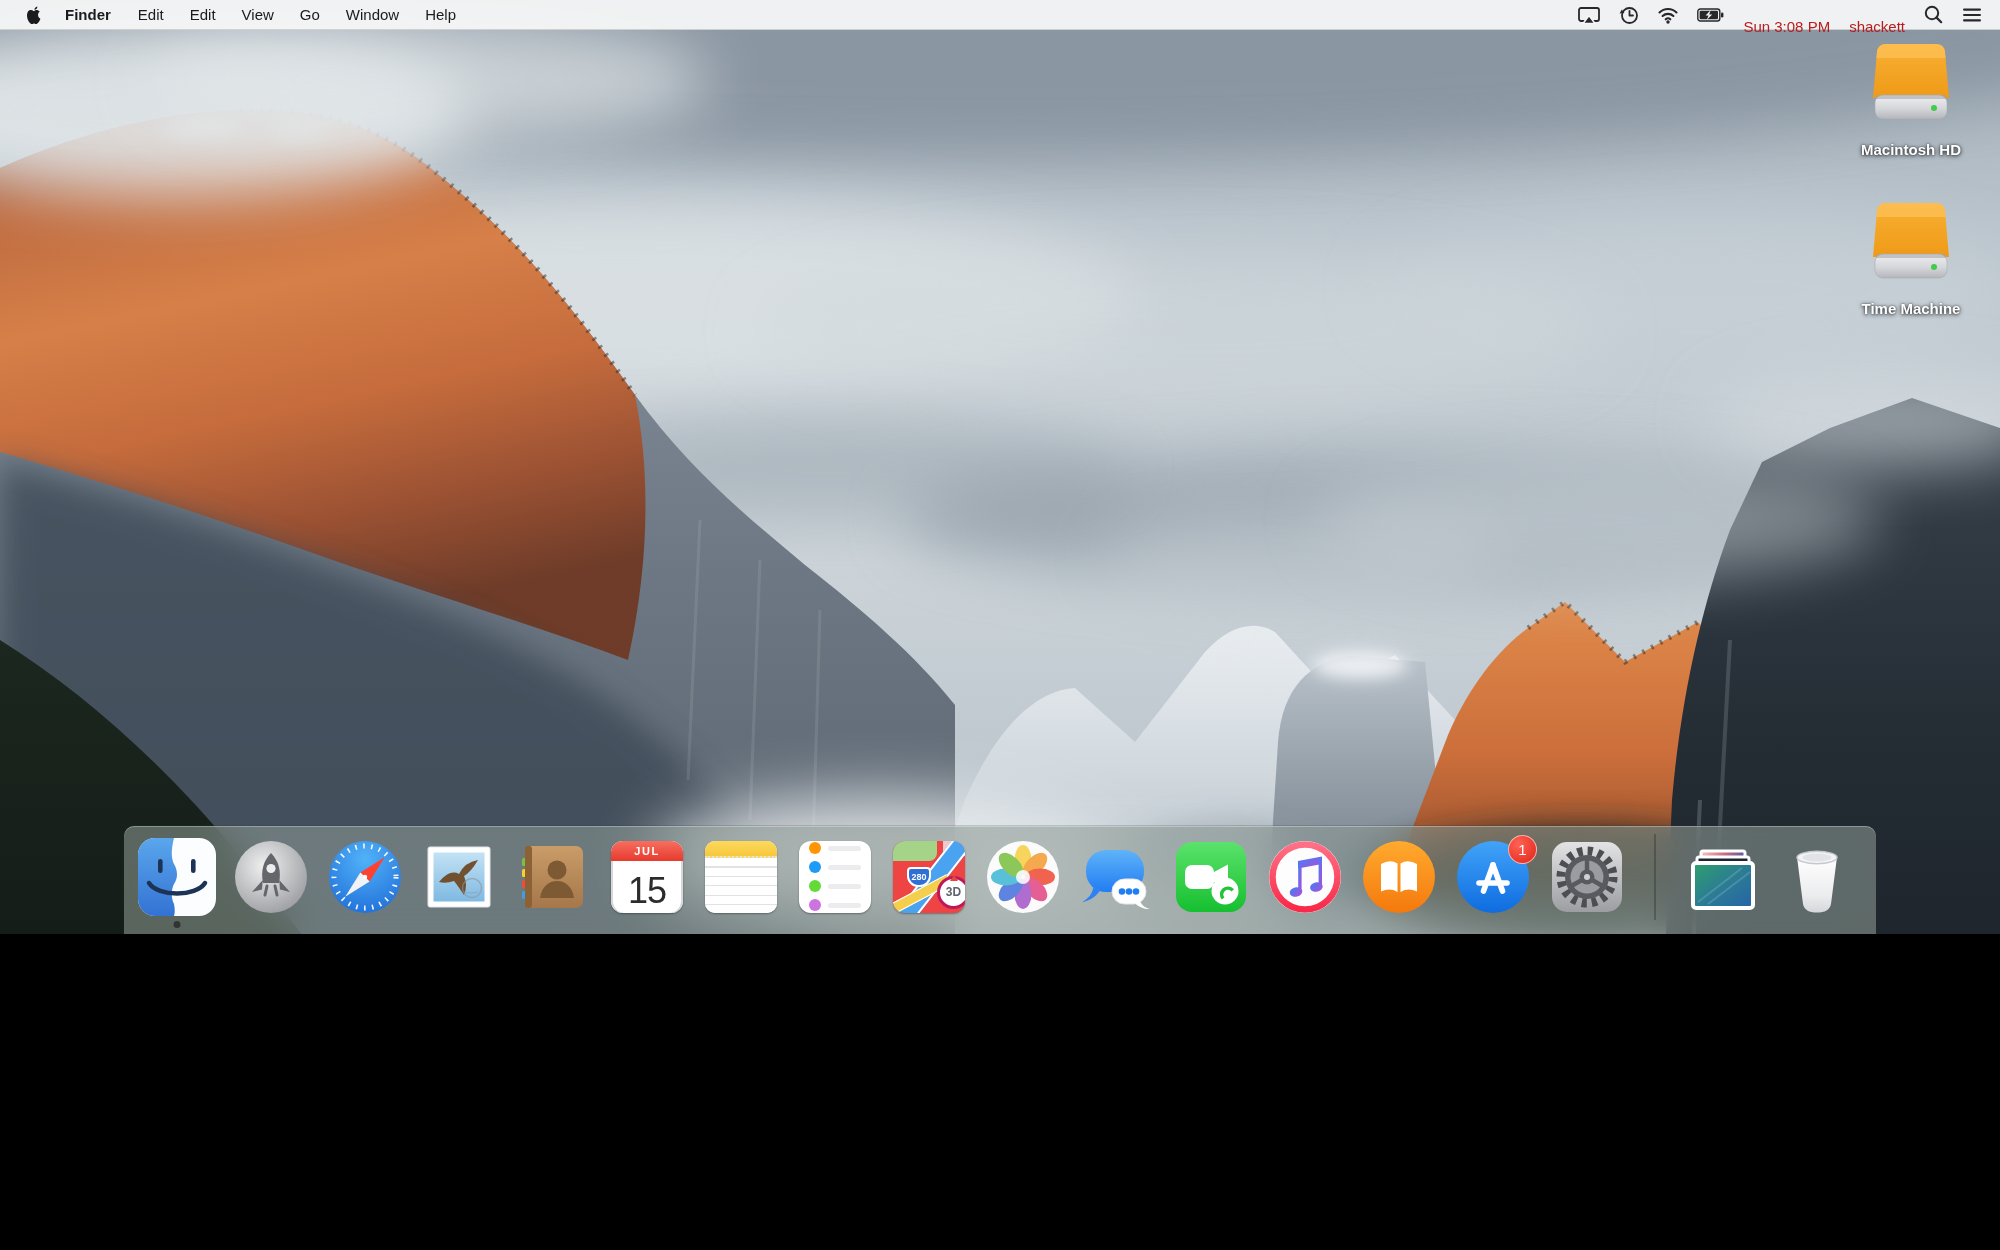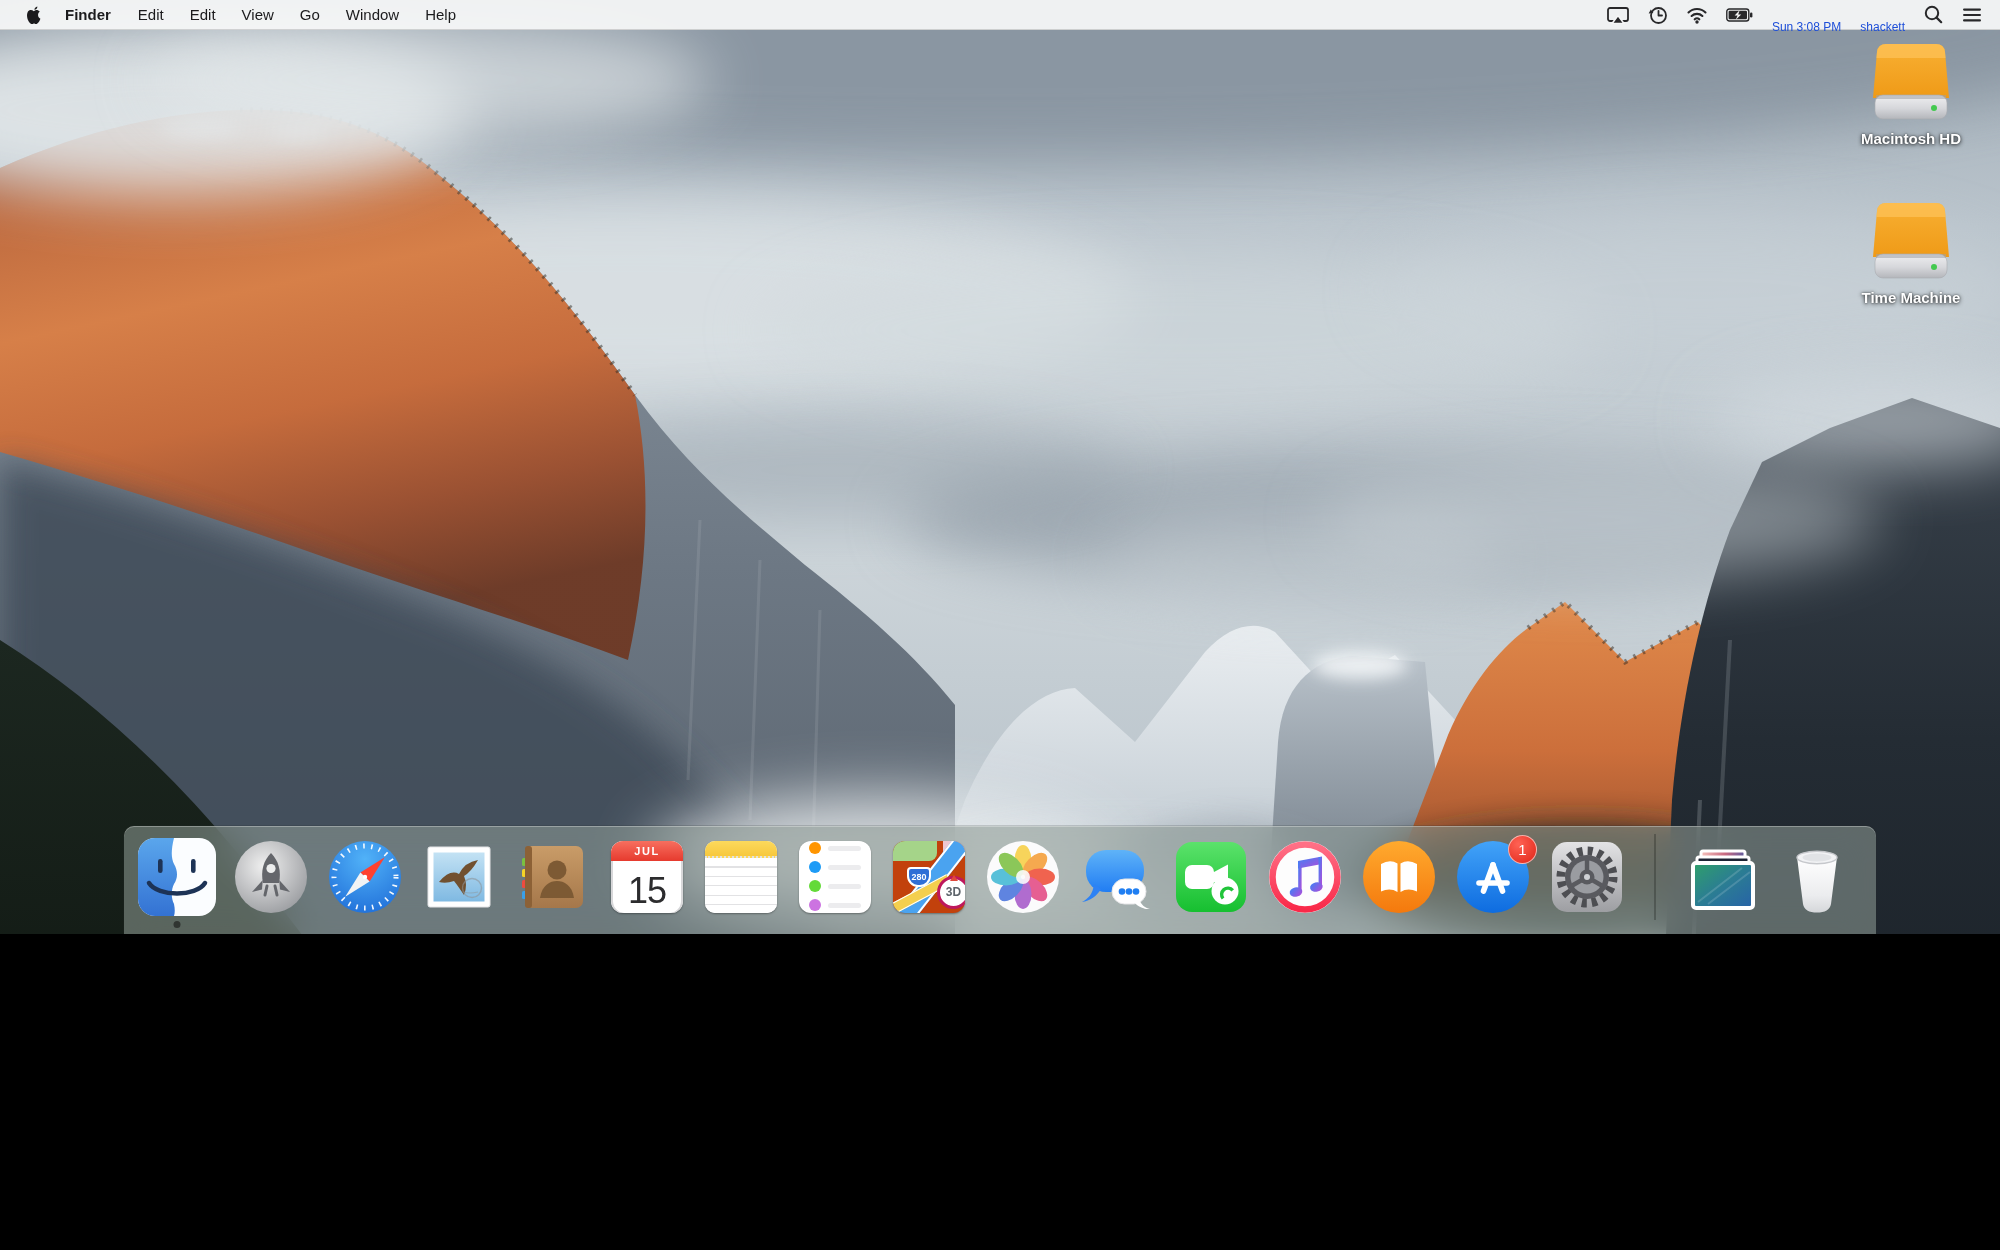--- a/index.html
+++ b/index.html
@@ -9,25 +9,25 @@
 
   
   .menubar{position:absolute;top:0;left:0;right:0;height:29px;
     background:rgba(246,247,247,0.93);border-bottom:1px solid rgba(0,0,0,0.14);
     display:flex;align-items:center;z-index:50;color:#1b1b1d;font-size:15px;}
   .apple{margin:0 10px 0 26px;display:flex;align-items:center;}
   .menu-item{padding:0 13px;line-height:29px;cursor:default;}
   .menu-item.active-app{font-weight:700;padding:0 14px;}
   .mb-right{margin-left:auto;display:flex;align-items:center;gap:19px;padding-right:18px;}
   .mb-ic{display:flex;align-items:center;}
-  .mb-text{font-size:12px;color:#1d4ed8;white-space:nowrap;margin-top:24px;}
+  .mb-text{font-size:15px;color:#b91c1c;white-space:nowrap;margin-top:24px;}
 
   
   .desk-icon{position:absolute;width:150px;display:flex;flex-direction:column;align-items:center;z-index:10;}
-  .desk-icon .dlabel{margin-top:4px;font-size:15px;font-weight:700;color:#fff;
+  .desk-icon .dlabel{margin-top:15px;font-size:15px;font-weight:700;color:#fff;
     text-shadow:0 1px 4px rgba(0,0,0,.85),0 0 2px rgba(0,0,0,.5);white-space:nowrap;}
   #desk-macintosh{left:1836px;top:40px;}
   #desk-timemachine{left:1836px;top:199px;}
 
   
   .dock{position:absolute;left:124px;bottom:0;width:1752px;height:108px;
     background:rgba(141,153,146,0.58);border-radius:10px 10px 0 0;
     box-shadow:inset 0 1px 0 rgba(255,255,255,.30),0 0 0 1px rgba(40,46,42,.18);
     backdrop-filter:blur(18px) saturate(130%);
     display:flex;align-items:center;gap:16px;padding:0 14px 7px 14px;box-sizing:border-box;z-index:40;}
@@ -50,21 +50,21 @@
   .notes-body{height:100%;background:repeating-linear-gradient(#fff 0 8px,#e2e2e4 8px 9.5px);}
 
   
   .icon-rem{position:absolute;inset:3px;background:#fff;border-radius:12px;box-shadow:0 1px 2px rgba(0,0,0,.35);
     display:flex;flex-direction:column;justify-content:center;gap:7px;padding:8px 10px;box-sizing:border-box;}
   .rem-row{display:flex;align-items:center;gap:7px;}
   .rem-dot{width:12px;height:12px;border-radius:50%;flex:0 0 auto;}
   .rem-line{height:5px;border-radius:3px;background:#ececee;flex:1;}
 
   
-  .icon-maps{position:absolute;inset:3px;background:#c2410c;border-radius:12px;overflow:hidden;box-shadow:0 1px 2px rgba(0,0,0,.35);}
+  .icon-maps{position:absolute;inset:3px;background:#ef4444;border-radius:12px;overflow:hidden;box-shadow:0 1px 2px rgba(0,0,0,.35);}
   .maps-park{position:absolute;left:0;top:0;width:44px;height:20px;background:#a5d489;border-radius:0 0 8px 0;}
   .maps-pink{position:absolute;right:0;top:0;width:22px;height:15px;background:#eec7d1;}
   .maps-fwy{position:absolute;top:-10px;left:30px;width:15px;height:100px;background:#4aa3f0;
     transform:rotate(38deg);border-left:2px solid #fff;border-right:2px solid #fff;}
   .maps-road{position:absolute;bottom:12px;left:-10px;width:70px;height:9px;background:#f4cf4e;
     transform:rotate(-28deg);border-top:1px solid #fff;border-bottom:1px solid #fff;}
   .maps-shield{position:absolute;left:14px;top:26px;width:24px;height:20px;background:#2f6fd6;
     border:2px solid #fff;border-radius:4px 4px 11px 11px;color:#fff;font-size:9px;font-weight:700;
     display:flex;align-items:center;justify-content:center;box-sizing:border-box;}
   .maps-3d{position:absolute;right:-5px;bottom:4px;width:27px;height:27px;background:#fff;border:3px solid #be185d;

